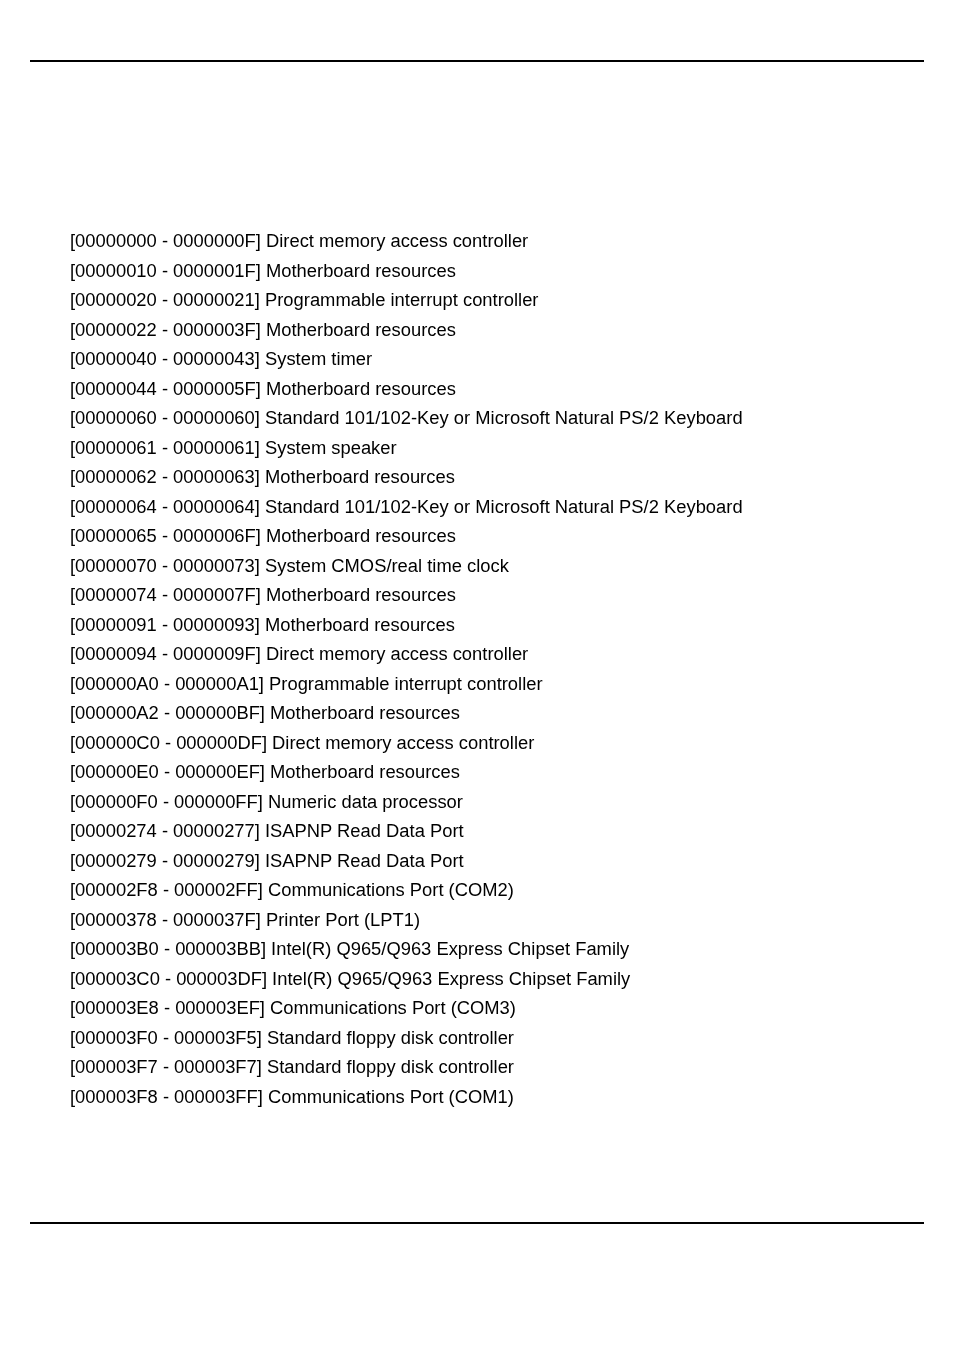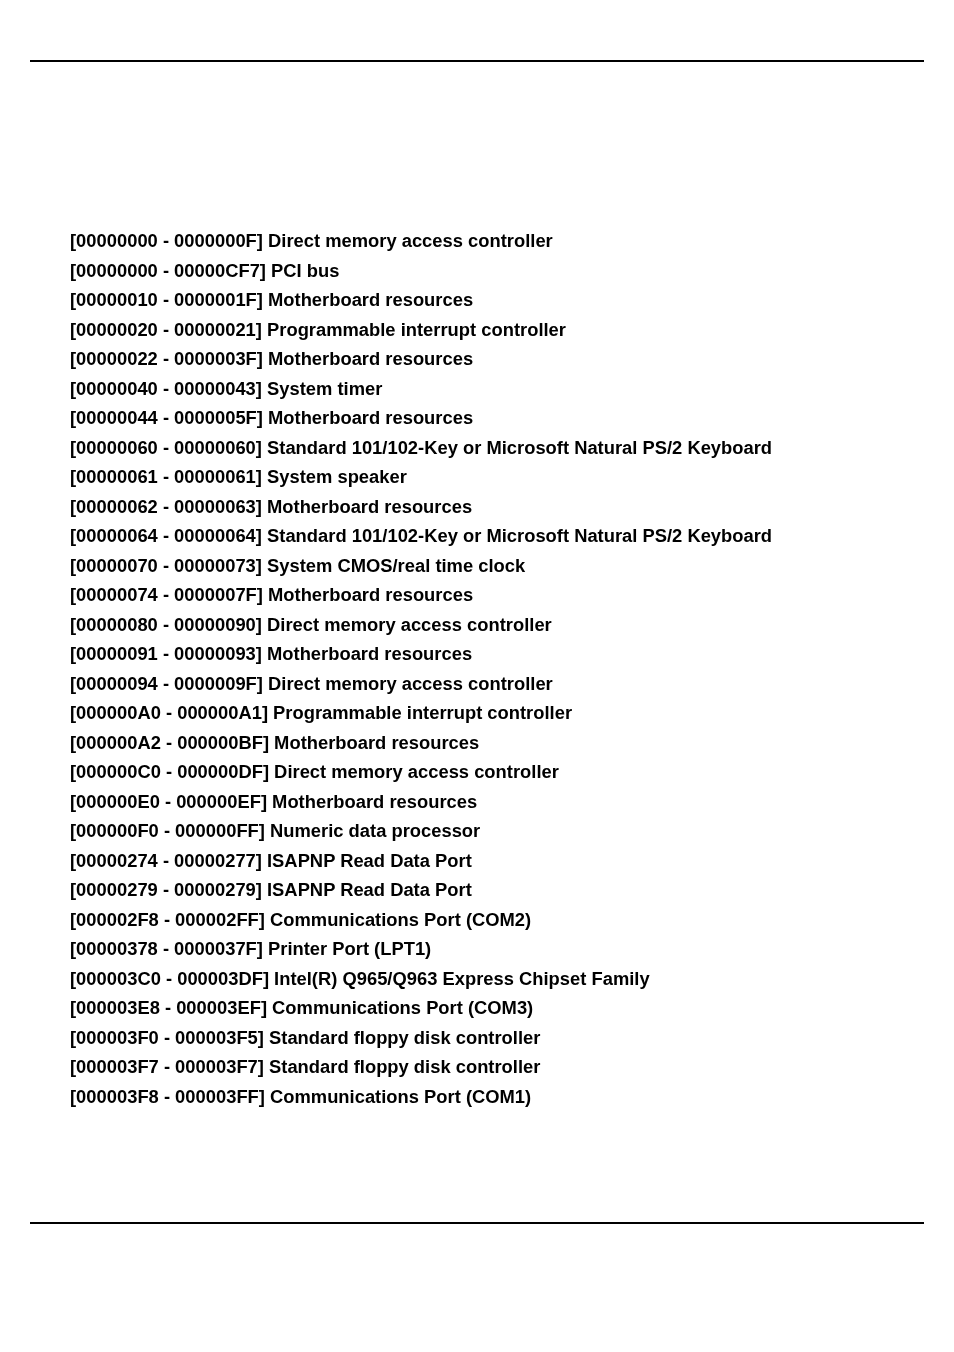--- a/index.html
+++ b/index.html
@@ -20,21 +20,20 @@
     }
     .content {
       padding-left: 40px;
       padding-right: 40px;
     }
     .row {
       display: flex;
       align-items: flex-end;
       height: 29.5px;
       line-height: 29.5px;
-      font-weight: bold;
     }
     .row span {
       white-space: nowrap;
       transform: scaleX(1.02);
       transform-origin: left;
     }
     .hr-bottom {
       border-top: 2px solid #000;
       margin-top: 100px;
     }
@@ -43,23 +42,20 @@
     }
   </style>
 </head>
 <body>
 
 <div class="hr-top"></div>
 
 <div class="content" id="list-container">
     <div class="row">
       <span>[00000000 - 0000000F]  Direct memory access controller</span>
-    </div>
-    <div class="row">
-      <span>[00000000 - 00000CF7]  PCI bus</span>
     </div>
     <div class="row">
       <span>[00000010 - 0000001F]  Motherboard resources</span>
     </div>
     <div class="row">
       <span>[00000020 - 00000021]  Programmable interrupt controller</span>
     </div>
     <div class="row">
       <span>[00000022 - 0000003F]  Motherboard resources</span>
     </div>
@@ -75,27 +71,27 @@
     <div class="row">
       <span>[00000061 - 00000061]  System speaker</span>
     </div>
     <div class="row">
       <span>[00000062 - 00000063]  Motherboard resources</span>
     </div>
     <div class="row">
       <span>[00000064 - 00000064]  Standard 101/102-Key or Microsoft Natural PS/2 Keyboard</span>
     </div>
     <div class="row">
+      <span>[00000065 - 0000006F]  Motherboard resources</span>
+    </div>
+    <div class="row">
       <span>[00000070 - 00000073]  System CMOS/real time clock</span>
     </div>
     <div class="row">
       <span>[00000074 - 0000007F]  Motherboard resources</span>
-    </div>
-    <div class="row">
-      <span>[00000080 - 00000090]  Direct memory access controller</span>
     </div>
     <div class="row">
       <span>[00000091 - 00000093]  Motherboard resources</span>
     </div>
     <div class="row">
       <span>[00000094 - 0000009F]  Direct memory access controller</span>
     </div>
     <div class="row">
       <span>[000000A0 - 000000A1]  Programmable interrupt controller</span>
     </div>
@@ -117,20 +113,23 @@
     <div class="row">
       <span>[00000279 - 00000279]  ISAPNP Read Data Port</span>
     </div>
     <div class="row">
       <span>[000002F8 - 000002FF]  Communications Port (COM2)</span>
     </div>
     <div class="row">
       <span>[00000378 - 0000037F]  Printer Port (LPT1)</span>
     </div>
     <div class="row">
+      <span>[000003B0 - 000003BB]  Intel(R)  Q965/Q963 Express Chipset Family</span>
+    </div>
+    <div class="row">
       <span>[000003C0 - 000003DF]  Intel(R)  Q965/Q963 Express Chipset Family</span>
     </div>
     <div class="row">
       <span>[000003E8 - 000003EF]  Communications Port (COM3)</span>
     </div>
     <div class="row">
       <span>[000003F0 - 000003F5]  Standard floppy disk controller</span>
     </div>
     <div class="row">
       <span>[000003F7 - 000003F7]  Standard floppy disk controller</span>

